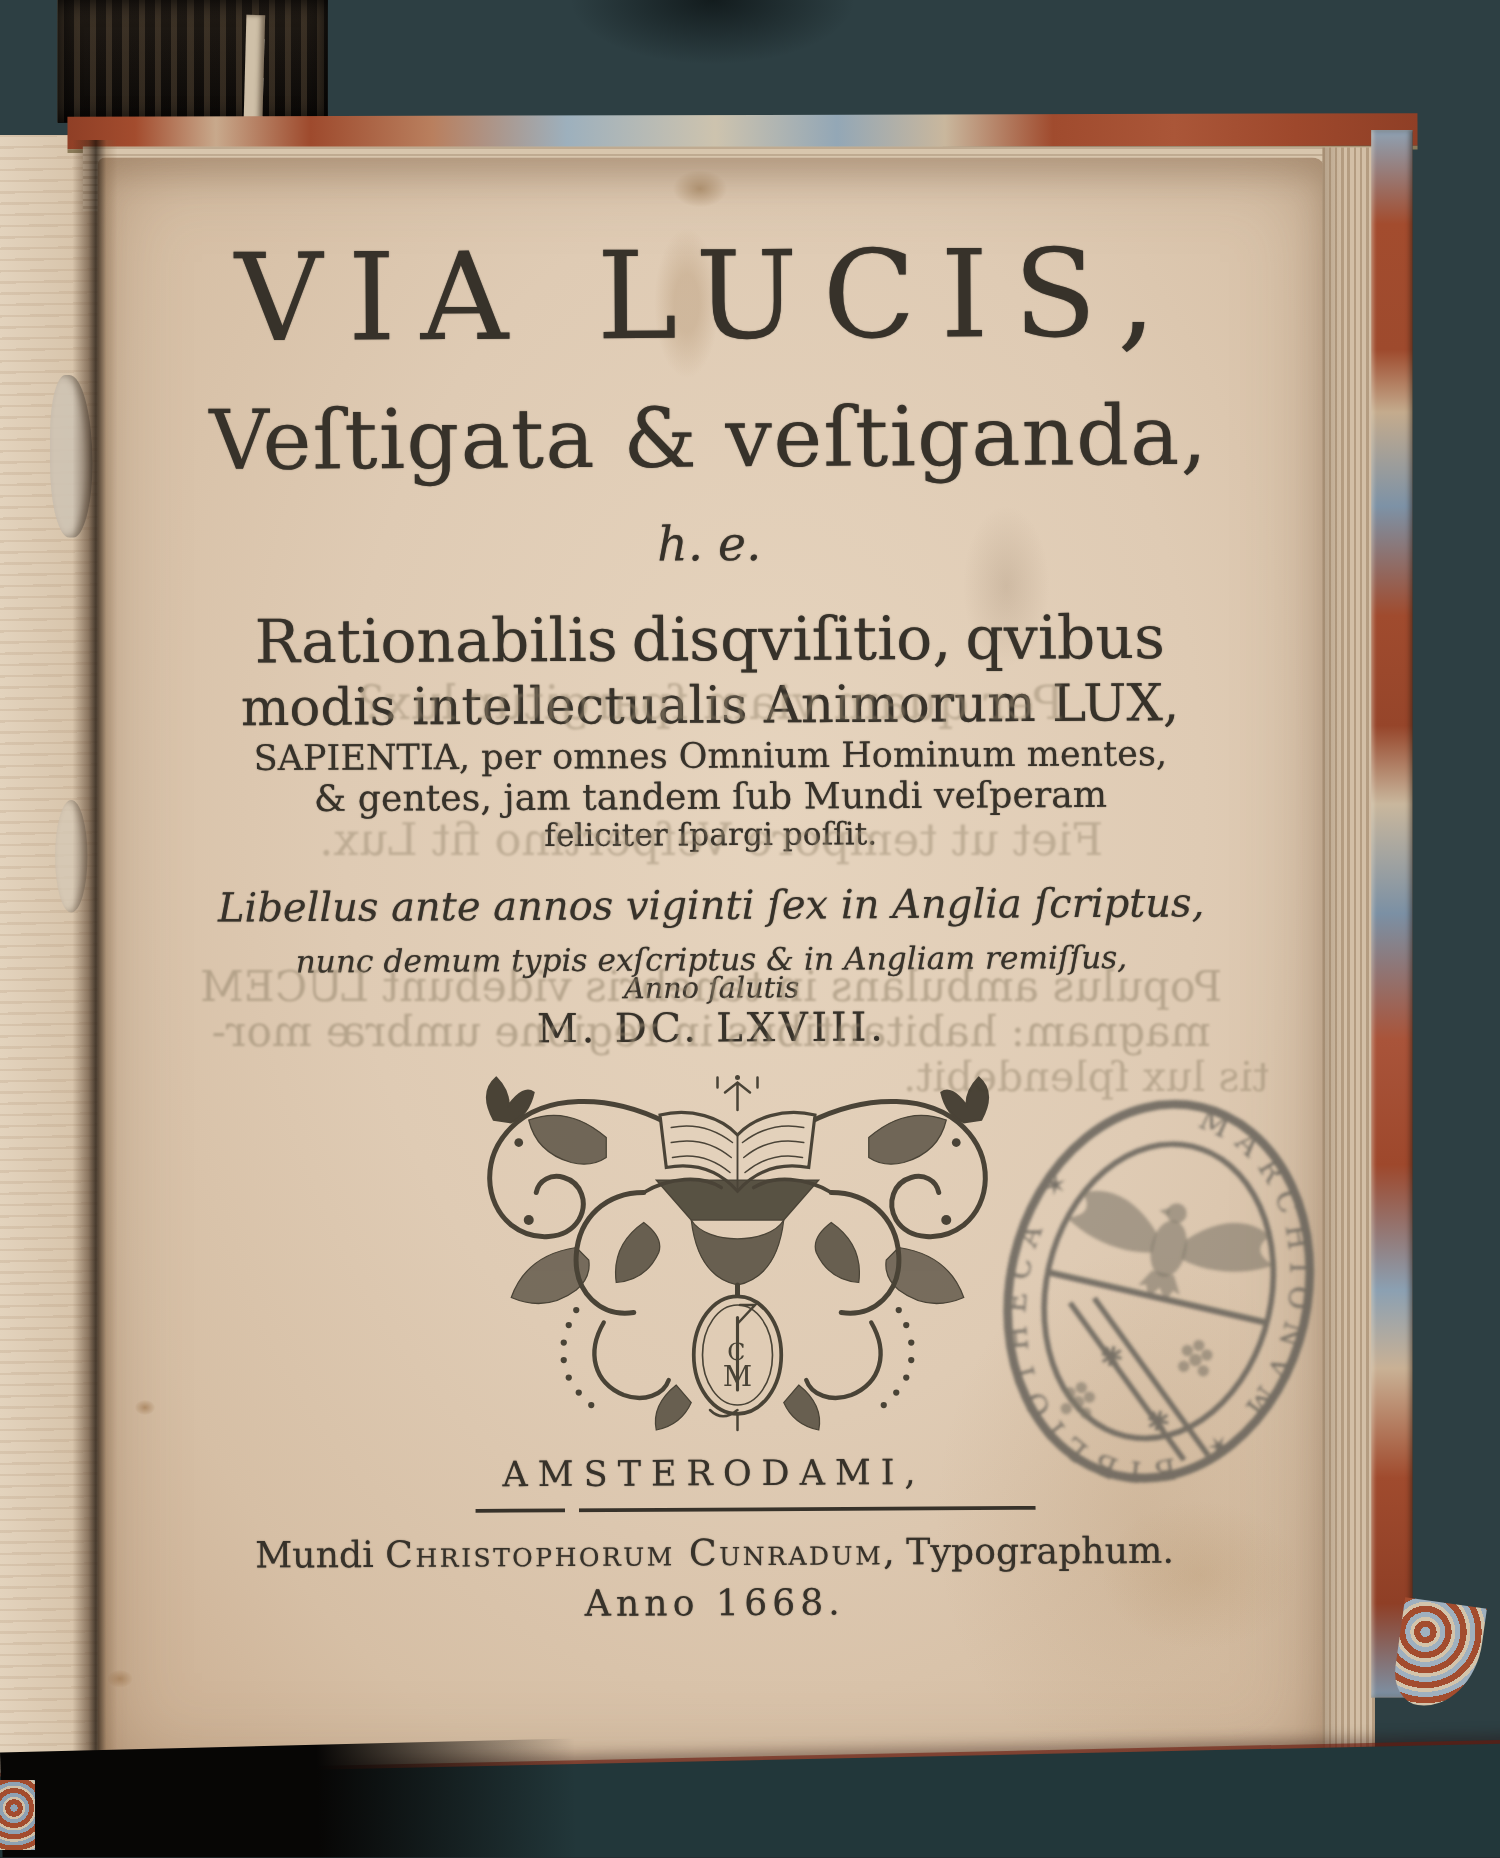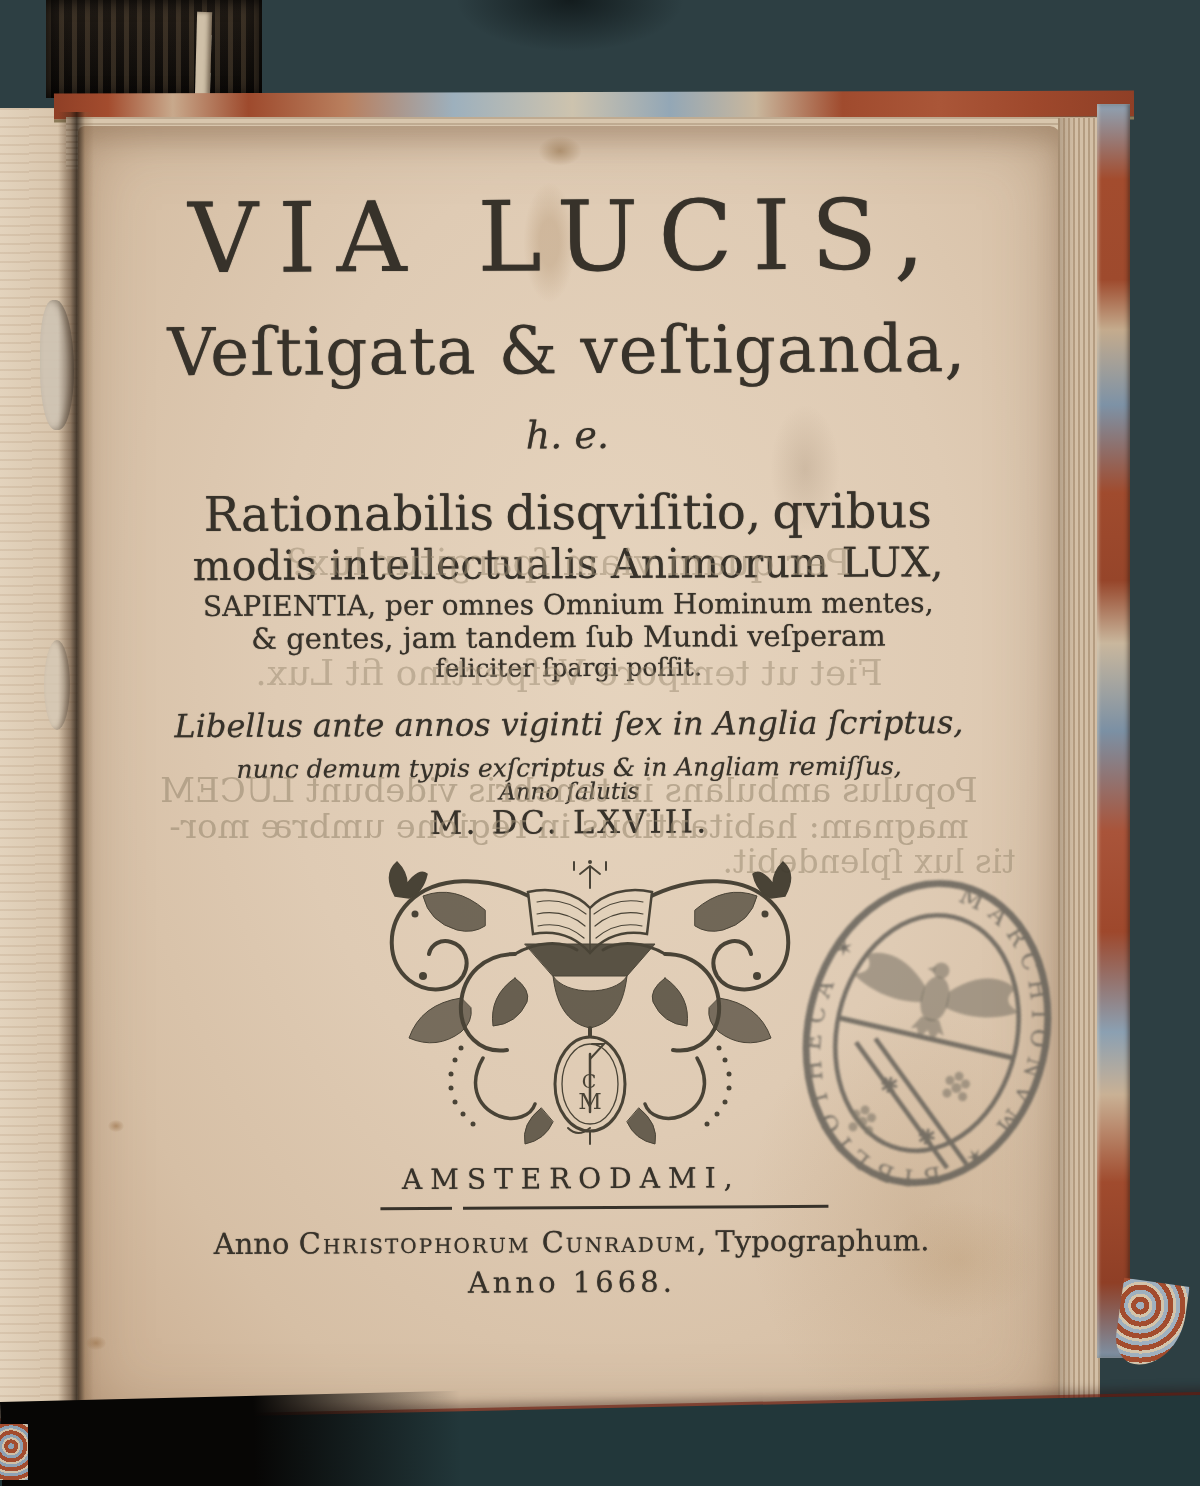--- a/index.html
+++ b/index.html
@@ -118,21 +118,21 @@
     <div class="line z3" style="top:540px;font-size:41px;">modis intellectualis Animorum LUX,</div>
     <div class="line z3" style="top:588px;font-size:28px;">SAPIENTIA, per omnes Omnium Hominum mentes,</div>
     <div class="line z3" style="top:620px;font-size:29px;">&amp; gentes, jam tandem ſub Mundi veſperam</div>
     <div class="line z3" style="top:653px;font-size:25px;">feliciter ſpargi poſſit.</div>
     <div class="line z3 it" style="top:705px;font-size:32px;">Libellus ante annos viginti ſex in Anglia ſcriptus,</div>
     <div class="line z3 it" style="top:753px;font-size:25px;">nunc demum typis exſcriptus &amp; in Angliam remiſſus,</div>
     <div class="line z3 it" style="top:778px;font-size:23px;">Anno ſalutis</div>
     <div class="line z3" style="top:803px;font-size:32px;letter-spacing:3px;">M. DC. LXVIII.</div>
     <div class="line z3" style="top:1162px;font-size:28px;letter-spacing:8px;">AMSTERODAMI,</div>
     <div class="abs rule"></div>
-    <div class="line z3" style="top:1225px;font-size:29px;"><span>Anno </span><span class="sc">Christophorum Cunradum</span><span>, Typographum.</span></div>
+    <div class="line z3" style="top:1225px;font-size:29px;"><span>Mundi </span><span class="sc">Christophorum Cunradum</span><span>, Typographum.</span></div>
     <div class="line z3" style="top:1265px;font-size:29px;letter-spacing:4px;">Anno 1668.</div>
   </div>
 
   <svg class="abs" style="left:365px;top:858px;z-index:3;" width="450" height="290" viewBox="0 0 450 290">
     <g stroke="#3d382c" fill="none" stroke-linecap="round" opacity=".92">
       <g id="halfL">
         <path d="M168,40 C120,16 70,18 44,44 C20,68 22,104 44,122 C62,136 88,134 98,118 C106,104 100,88 86,84 C76,81 66,86 64,96" stroke-width="4"></path>
         <path d="M30,38 q-12,-22 2,-34 q10,10 10,22 q12,-16 20,-10 q-4,18 -18,24 z" fill="#3d382c" stroke-width="1.5"></path>
         <path d="M120,52 q-30,-26 -62,-14 q6,26 34,34 q16,4 28,-4 z" fill="#3d382c" fill-opacity=".75" stroke-width="1"></path>
         <path d="M96,140 q-40,6 -52,40 q28,12 52,-6 q12,-10 10,-24 z" fill="#3d382c" fill-opacity=".7" stroke-width="1"></path>

